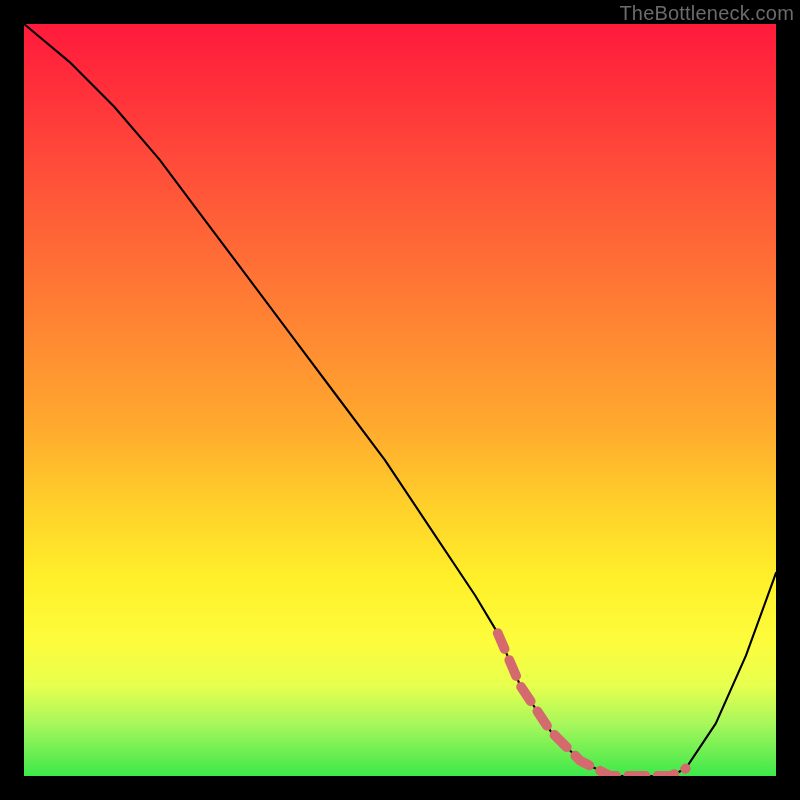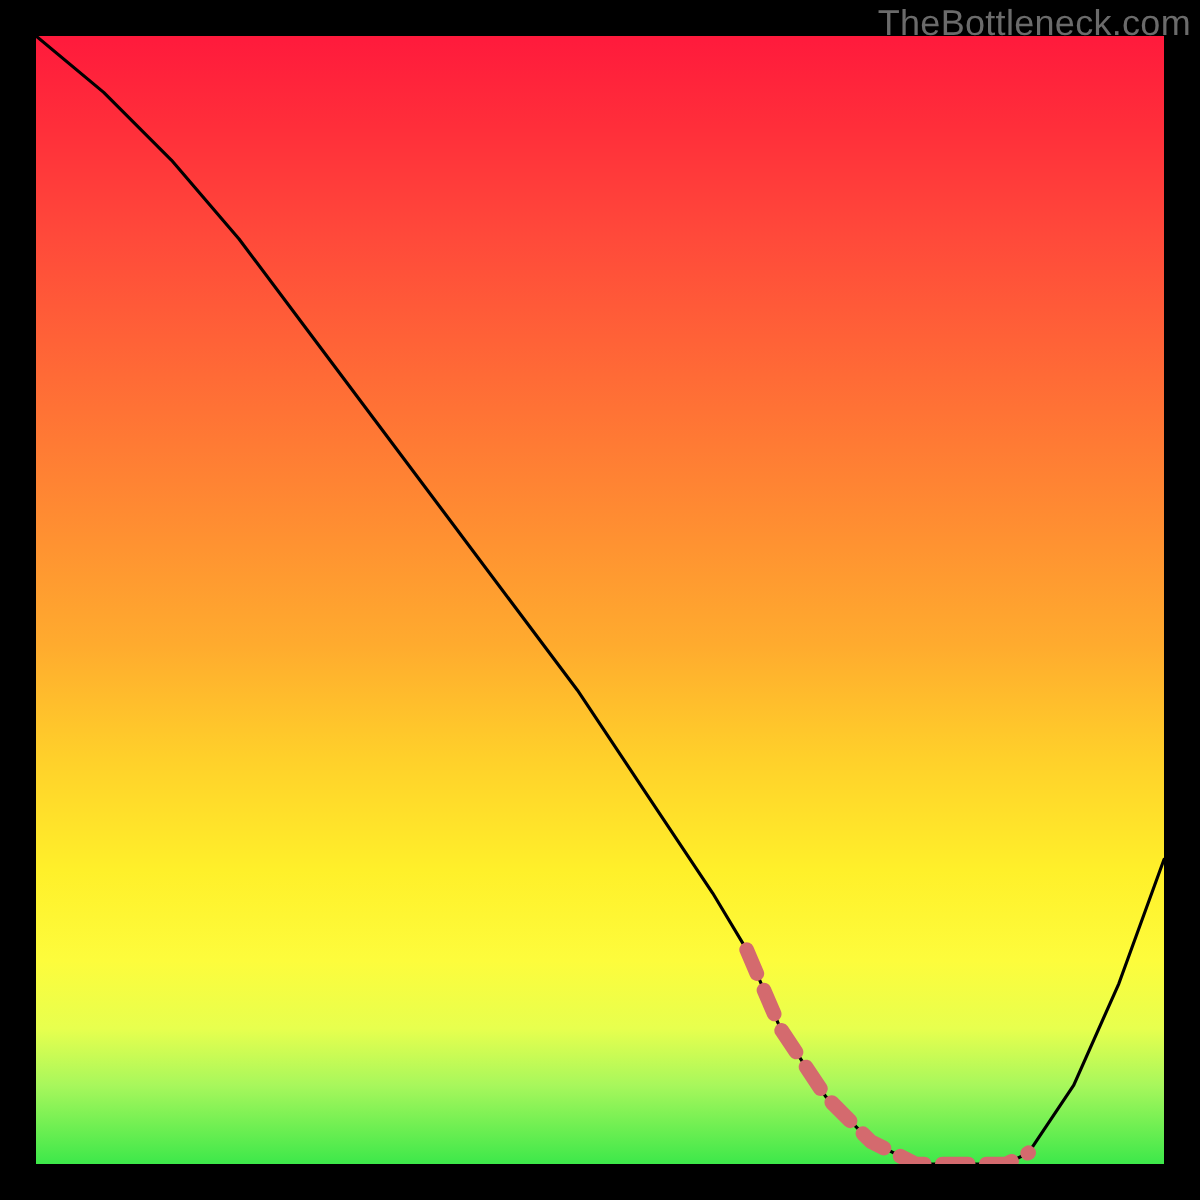--- a/index.html
+++ b/index.html
@@ -44,21 +44,21 @@
     position: absolute;
     inset: 0;
     width: 100%;
     height: 100%;
   }
   .watermark {
     position: absolute;
     top: 2px;
     right: 6px;
     color: #6b6b6b;
-    font-size: 24px;
+    font-size: 20px;
     font-weight: 500;
     letter-spacing: 0.2px;
     user-select: none;
   }
 </style>
 </head>
 <body>
 
 <div class="stage">
   <div class="watermark">TheBottleneck.com</div>

